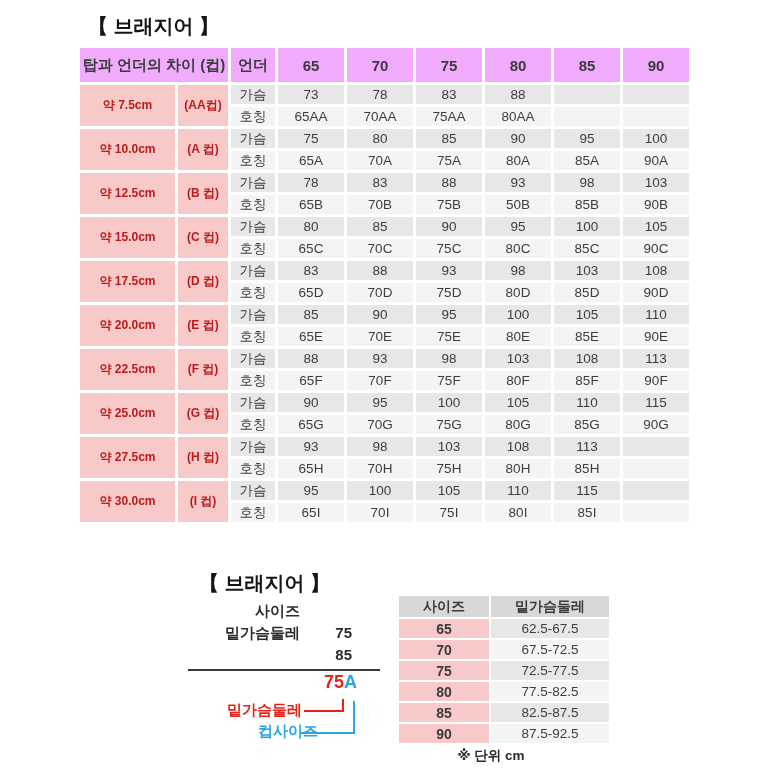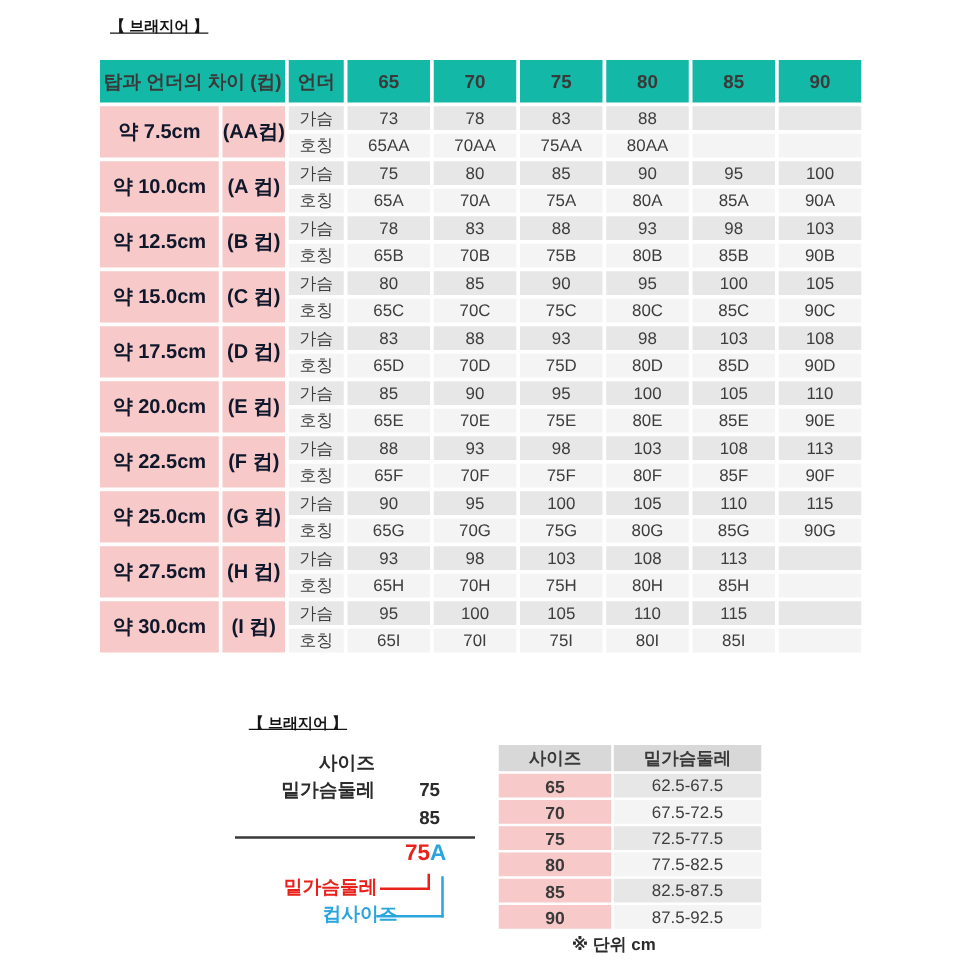--- a/index.html
+++ b/index.html
@@ -1,23 +1,23 @@
 <!DOCTYPE html>
 <html><head>
 <meta charset="utf-8">
 <style>
   html,body{margin:0;padding:0;background:#fff;}
   .page{position:relative;width:780px;height:780px;background:#ffffff;overflow:hidden;
         font-family:"Liberation Sans","DejaVu Sans",sans-serif;color:#3d3d3d;}
-  .title{position:absolute;font-size:12px;font-weight:bold;color:#151515;letter-spacing:0px;text-decoration:underline;}
+  .title{position:absolute;font-size:20px;font-weight:bold;color:#151515;letter-spacing:0px;}
   
   table.main{position:absolute;left:77px;top:45px;border-collapse:separate;border-spacing:3px;table-layout:fixed;}
   table.main td,table.main th{text-align:center;vertical-align:middle;padding:0;overflow:hidden;white-space:nowrap;}
-  .hcell{background:#14b8a6;font-weight:bold;font-size:15px;color:#3a3a3a;height:34px;}
-  .pinkcell{background:#f8c9c9;font-weight:bold;font-size:16px;color:#0f172a;}
+  .hcell{background:#f0abfc;font-weight:bold;font-size:15px;color:#3a3a3a;height:34px;}
+  .pinkcell{background:#f8c9c9;font-weight:bold;font-size:12px;color:#b91c1c;}
   .c-dark{background:#e7e7e7;font-size:13.5px;height:19px;}
   .c-light{background:#f4f4f4;font-size:13.5px;height:19px;}
   
   .spec{position:absolute;left:188px;top:600px;width:192px;}
   .spec-row{display:flex;height:22px;line-height:22px;font-size:15px;font-weight:bold;color:#2b2b2b;}
   .spec-label{width:112px;text-align:right;}
   .spec-value{flex:1;text-align:right;padding-right:28px;}
   .spec-divider{border-top:2px solid #3a3a3a;margin-top:3px;}
   .spec-result{text-align:right;padding-right:23px;font-size:18px;font-weight:bold;height:22px;line-height:22px;}
   .red-text{color:#e8211a;}
@@ -117,21 +117,21 @@
           <td class="c-dark">88</td>
           <td class="c-dark">93</td>
           <td class="c-dark">98</td>
           <td class="c-dark">103</td>
         </tr>
         <tr>
           <td class="c-light">호칭</td>
           <td class="c-light">65B</td>
           <td class="c-light">70B</td>
           <td class="c-light">75B</td>
-          <td class="c-light">80B</td>
+          <td class="c-light">50B</td>
           <td class="c-light">85B</td>
           <td class="c-light">90B</td>
         </tr>
         <tr>
           <td class="pinkcell" rowspan="2">약 15.0cm</td>
           <td class="pinkcell" rowspan="2">(C 컵)</td>
           <td class="c-dark">가슴</td>
           <td class="c-dark">80</td>
           <td class="c-dark">85</td>
           <td class="c-dark">90</td>

